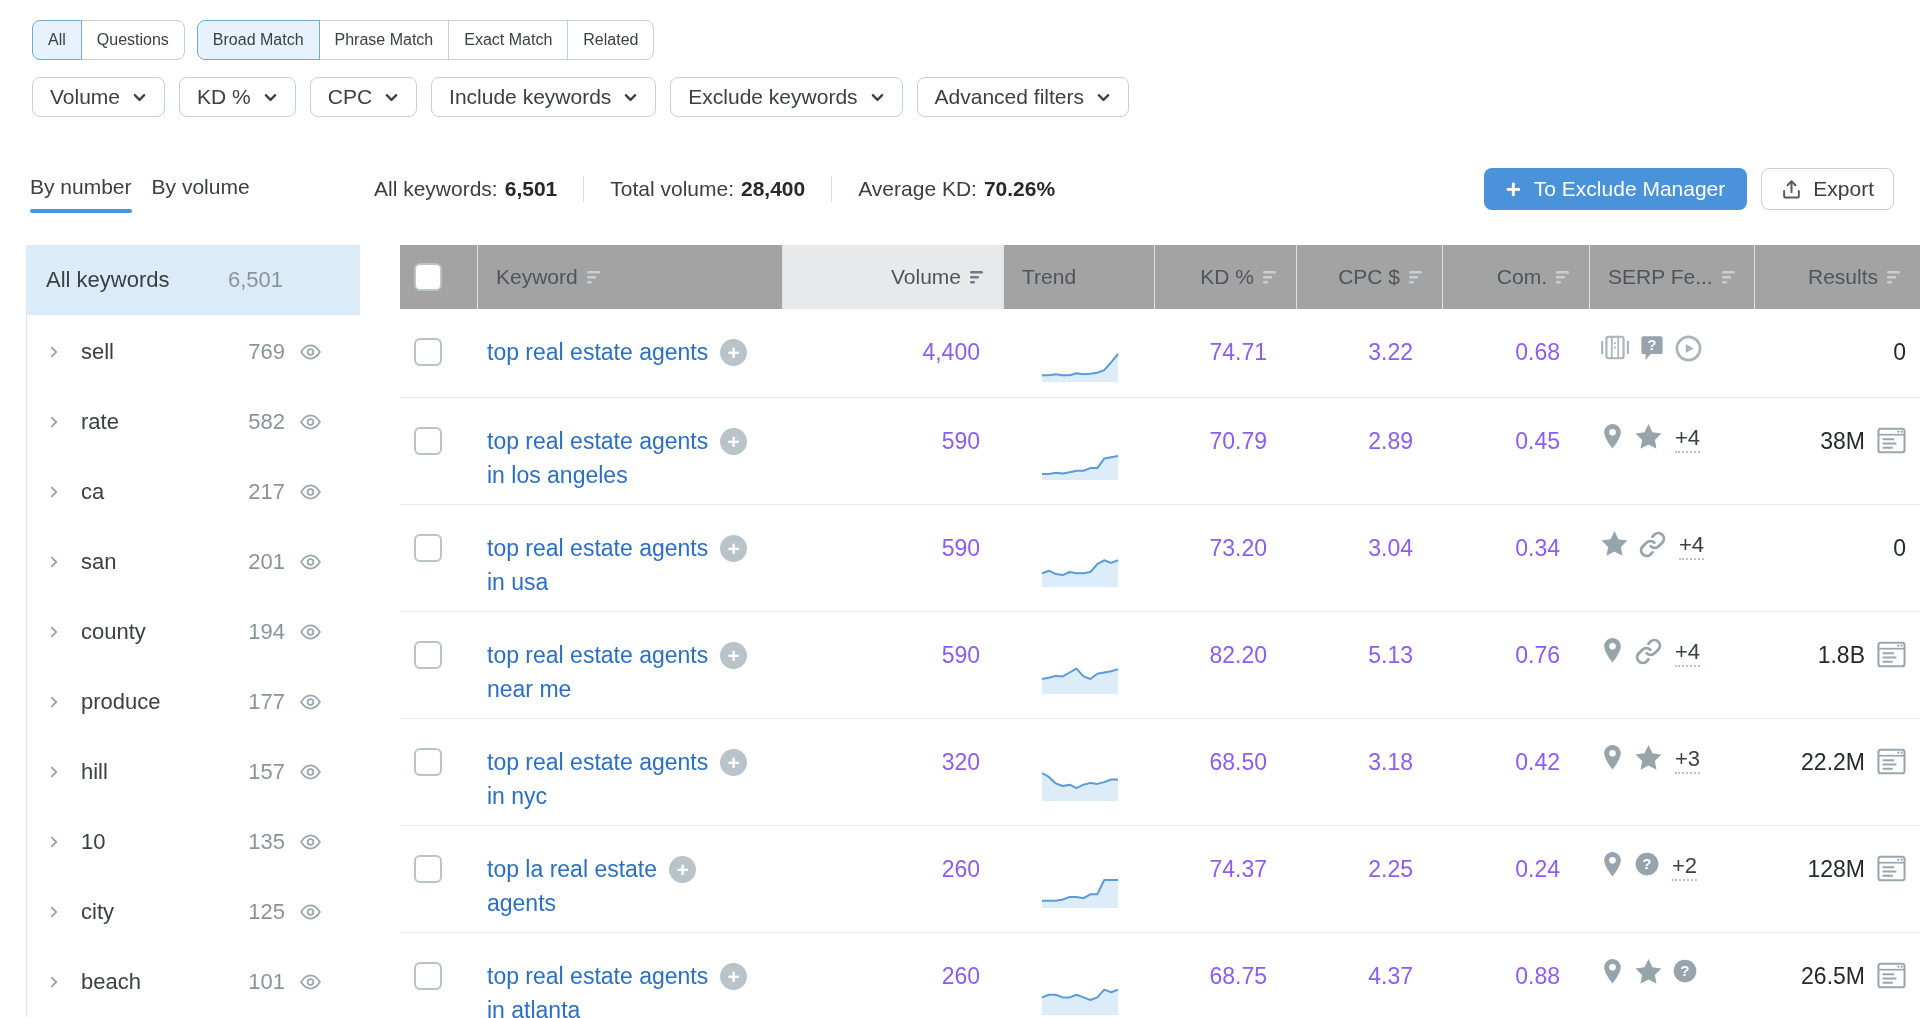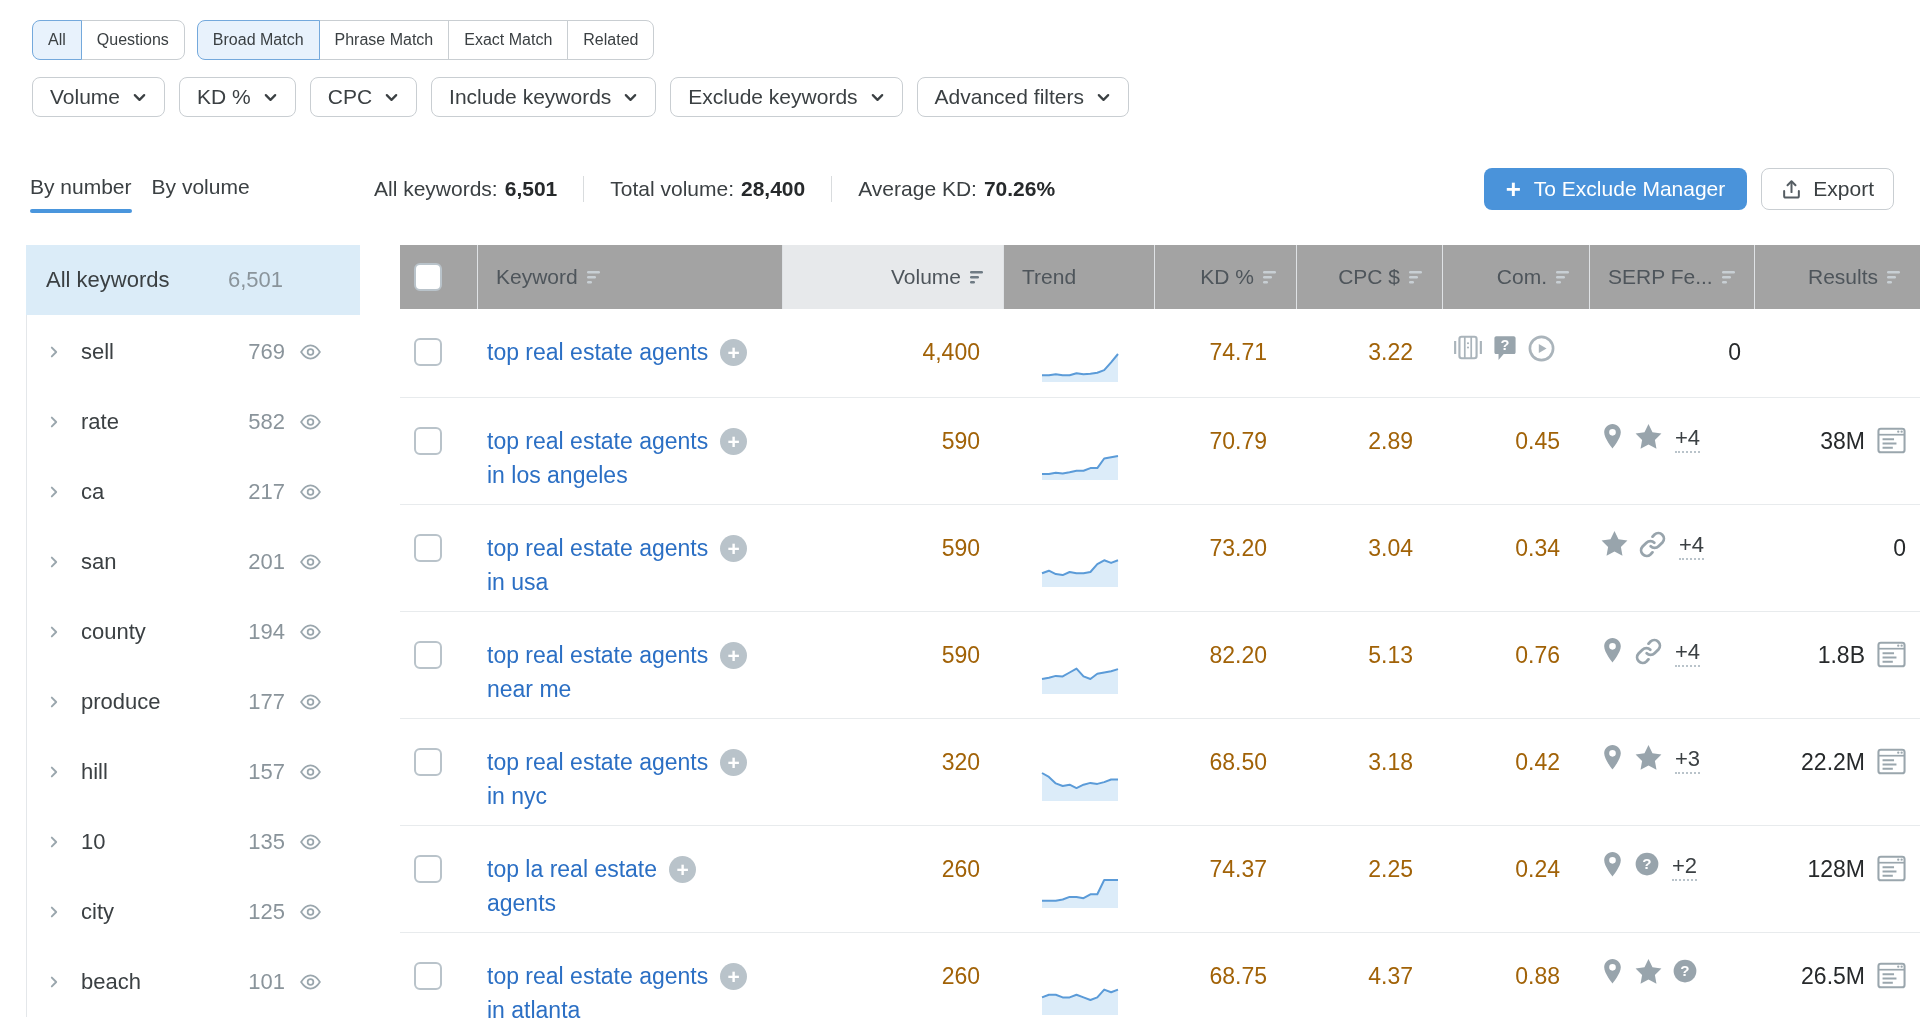--- a/index.html
+++ b/index.html
@@ -85,21 +85,21 @@
   .td { padding-top:26px; font-size:23px; line-height:34px; }
   .td.cb-cell { padding-left:14px; padding-top:29px; }
   .cb { width:28px; height:28px; border:2px solid #b9c3ca; border-radius:6px; background:#fff; cursor:pointer; }
   .td.kw-cell { color:#2b6fc4; padding-left:9px; display:flex; align-items:flex-start; }
   .kw-text { cursor:pointer; }
   .plus-circle {
     width:27px; height:27px; border-radius:50%; background:#b9c3ca; color:#fff;
     font-size:21px; font-weight:bold; display:flex; align-items:center; justify-content:center;
     margin-left:12px; margin-top:4px; cursor:pointer; flex:none;
   }
-  .td.num { text-align:right; padding-right:30px; color:#a16207; }
+  .td.num { text-align:right; padding-right:30px; color:#8b5cf6; }
   .td.vol { padding-right:24px; }
   .td.trend-cell { display:flex; justify-content:center; padding-top:28px; }
   .td.serp-cell { display:flex; align-items:flex-start; padding-left:10px; padding-top:25px; gap:9px; }
   .serp-more { font-size:22px; color:#3b4043; border-bottom:2px dotted #b9c3ca; line-height:26px; margin-top:2px; margin-left:3px; cursor:pointer; }
   .td.results-cell { display:flex; justify-content:flex-end; align-items:flex-start; gap:12px; padding-right:14px; padding-top:26px; color:#26292b; }
   .results-icon { margin-top:3px; cursor:pointer; }
 </style>
 </head>
 <body>
 
@@ -451,20 +451,21 @@
             <div class="td trend-cell">
               <span class="icon">
                 <svg width="80" height="30" viewBox="0 0 80 30">
                   <path d="M2.0,30 L2.0,23.3 L8.9,23.3 L15.8,22.3 L22.7,23.3 L29.6,23.3 L36.5,21.2 L43.5,22.3 L50.4,21.8 L57.3,20.7 L64.2,18.1 L71.1,10.3 L78.0,2.0 L78.0,30 Z" fill="#dcecf9"></path>
                   <polyline points="2.0,23.3 8.9,23.3 15.8,22.3 22.7,23.3 29.6,23.3 36.5,21.2 43.5,22.3 50.4,21.8 57.3,20.7 64.2,18.1 71.1,10.3 78.0,2.0" fill="none" stroke="#5b9bd8" stroke-width="2" stroke-linejoin="round"></polyline>
                 </svg>
               </span>
             </div>
             <div class="td num">74.71</div>
             <div class="td num">3.22</div>
+            <div class="td num">0.68</div>
             <div class="td serp-cell">
               <span class="icon">
                 <svg width="30" height="27" viewBox="0 0 28 24" fill="none" stroke="#aab4bb" stroke-width="2">
                   <rect x="6" y="2" width="16" height="20" rx="2"></rect>
                   <path d="M11 2v20M17 2v20" stroke-width="1.6"></path>
                   <path d="M2 6v12M26 6v12"></path>
                   <circle cx="14" cy="8" r="1" fill="#aab4bb" stroke="none"></circle>
                   <circle cx="14" cy="12" r="1" fill="#aab4bb" stroke="none"></circle>
                 </svg>
               </span>

